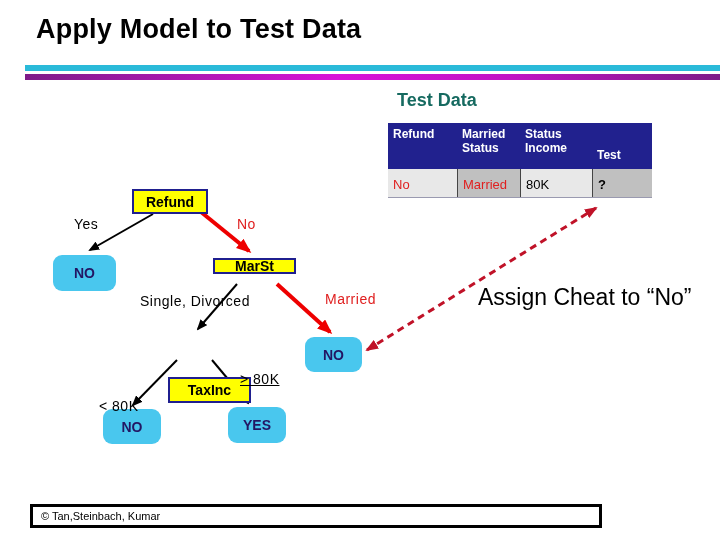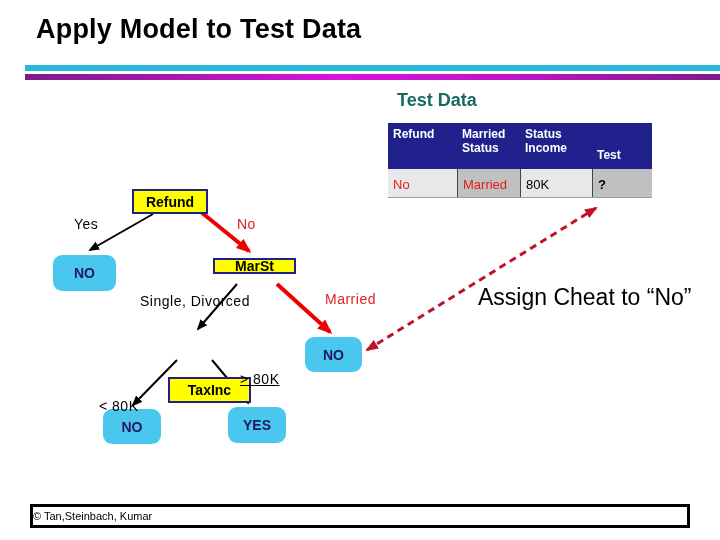--- a/index.html
+++ b/index.html
@@ -91,24 +91,24 @@
 
   .edges { position: absolute; left: 0; top: 0; pointer-events: none; }
 
   
   .annotation {
     position: absolute; left: 478px; top: 284px;
     font-size: 23px; color: #000;
   }
   .footer {
     position: absolute; left: 30px; top: 504px;
-    width: 660px; height: 24px;
+    width: 572px; height: 24px;
     border: 3px solid #000;
     display: flex; align-items: center;
-    padding-left: 0;
+    padding-left: 8px;
     font-size: 11px; color: #000;
   }
 </style>
 </head>
 <body>
 
 <div class="slide">
 
   <h1 class="slide-title">Apply Model to Test Data</h1>
   <div class="bar bar-cyan"></div>

